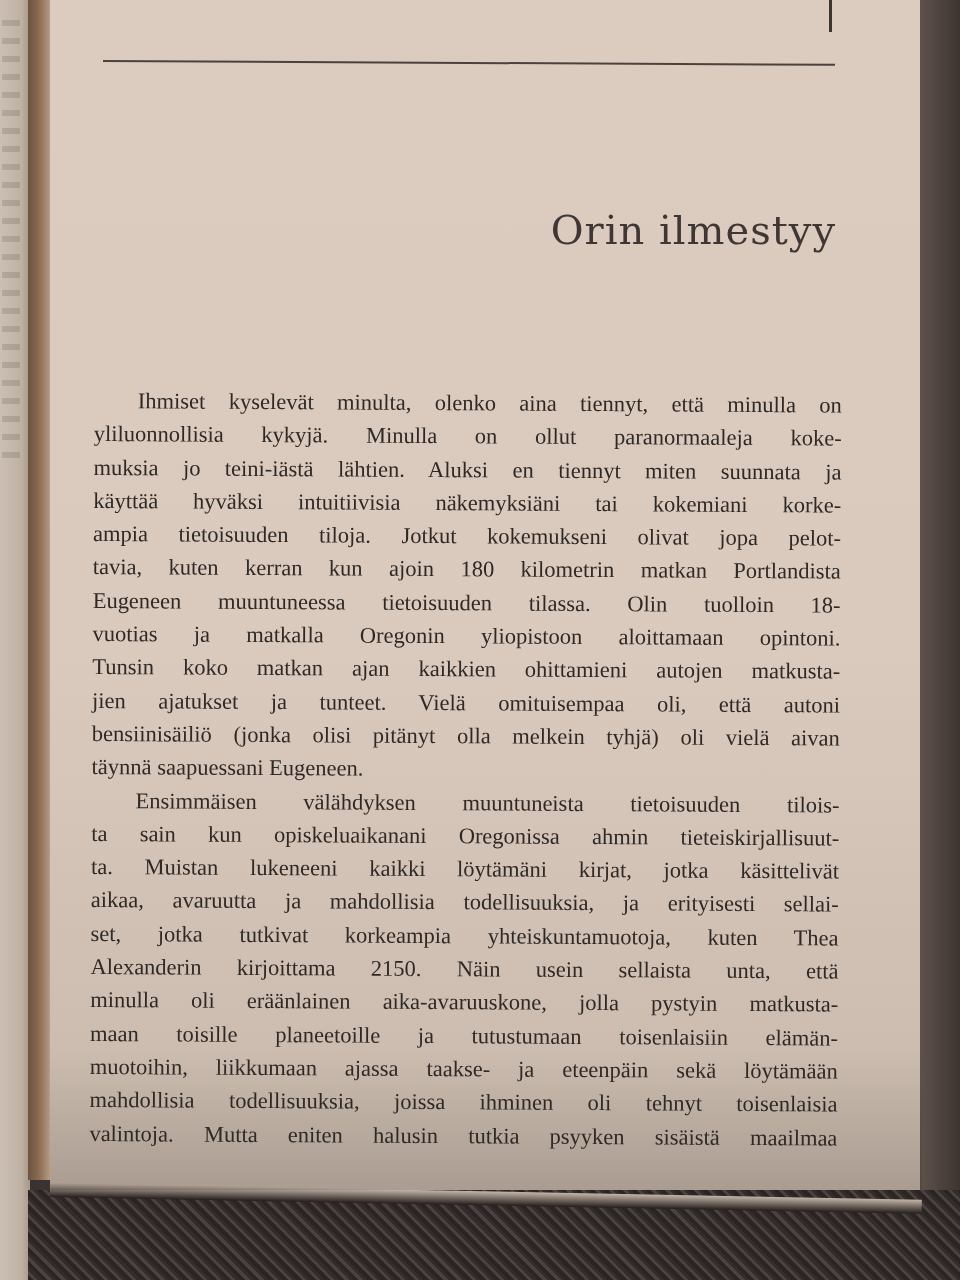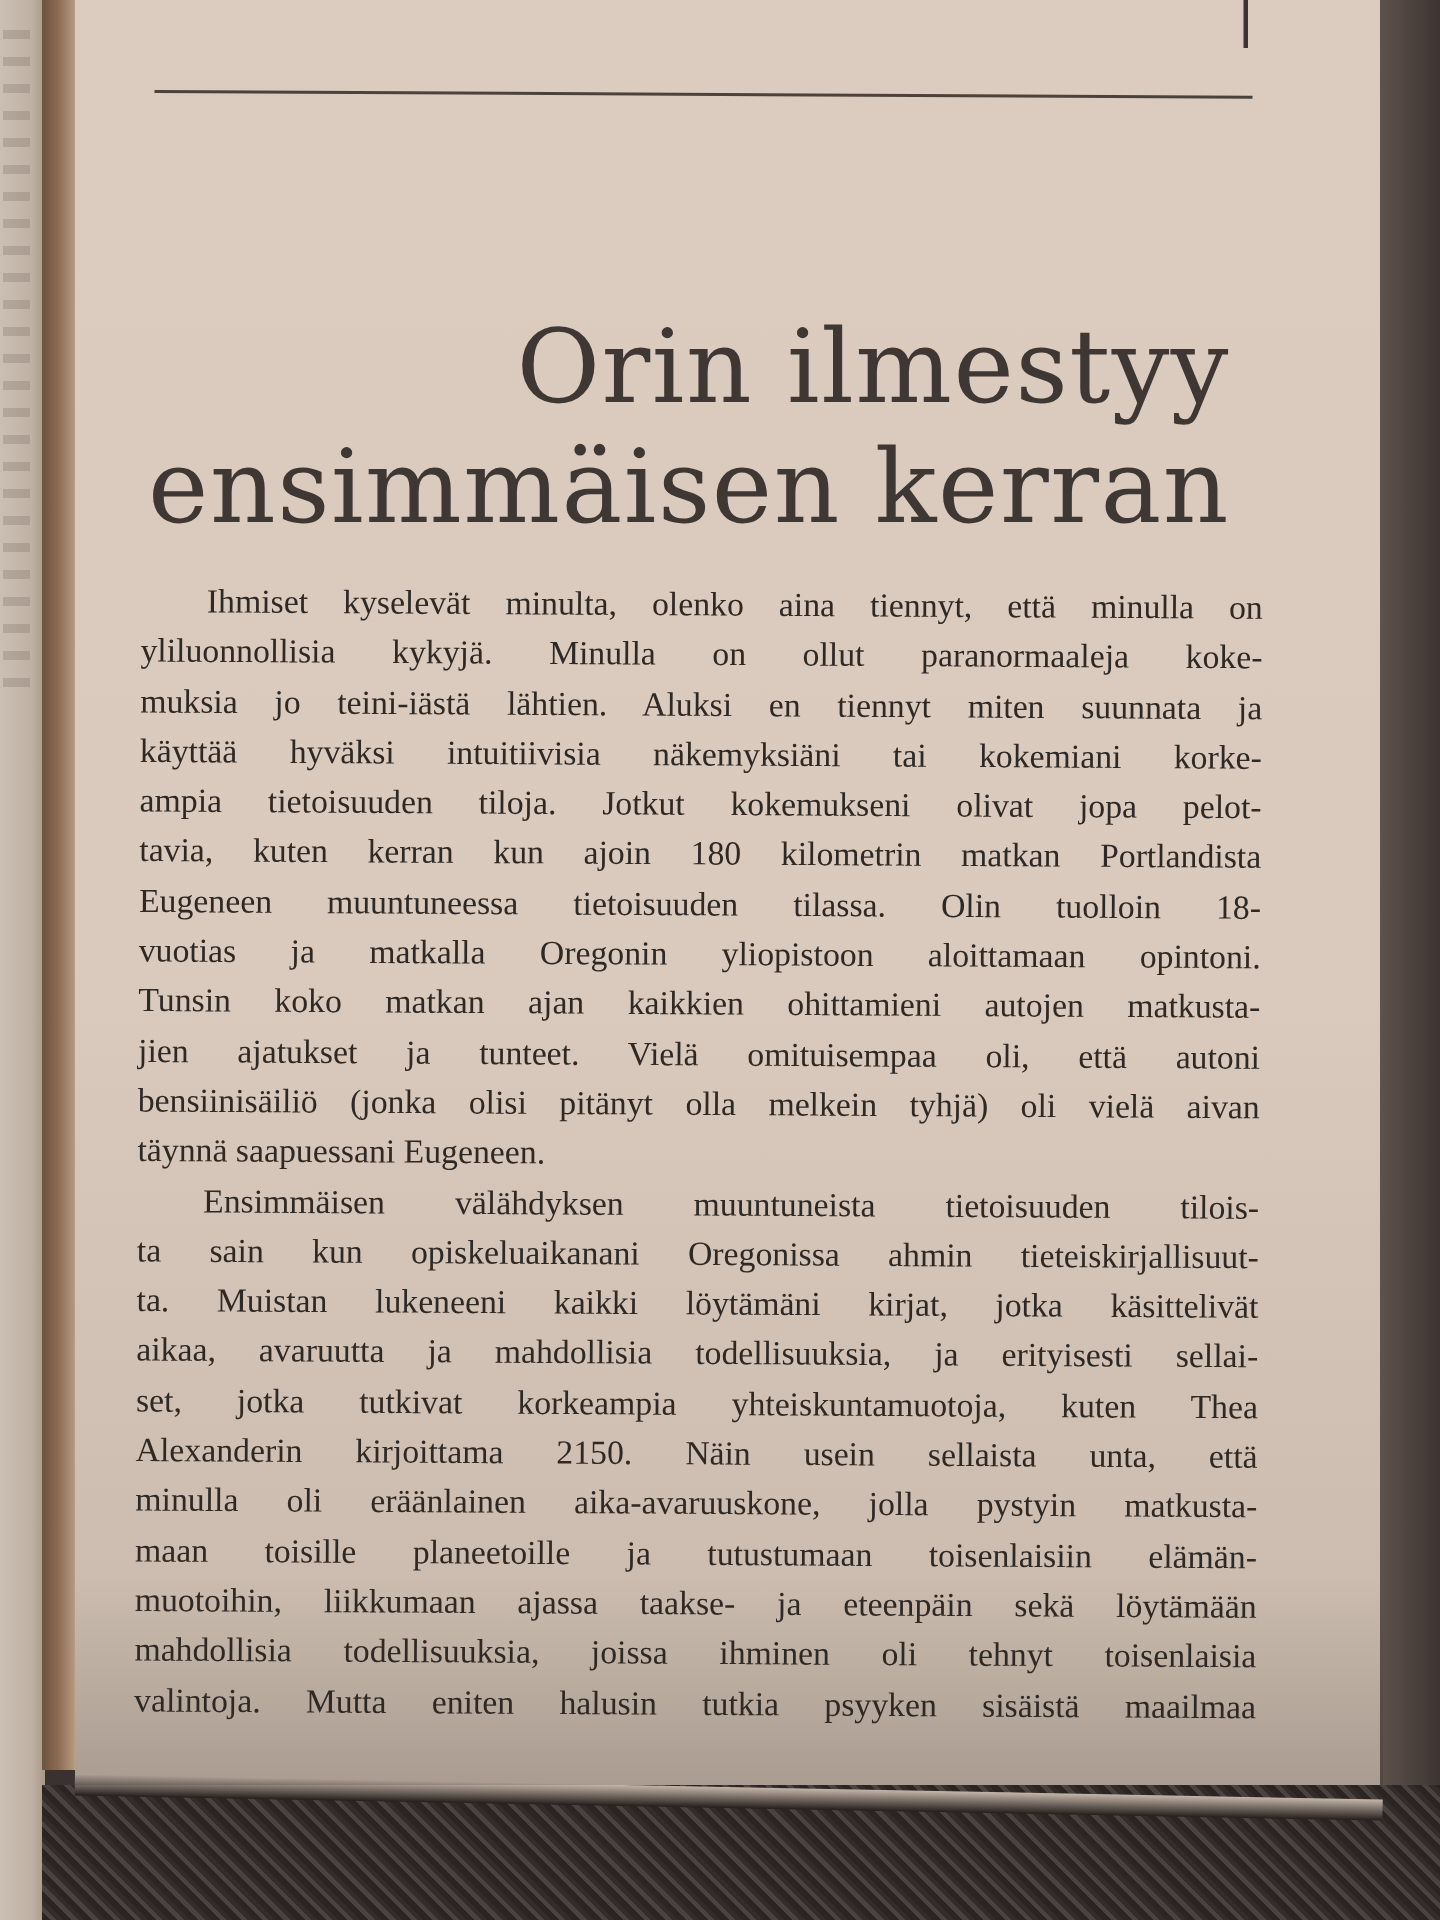--- a/index.html
+++ b/index.html
@@ -43,21 +43,21 @@
       position: absolute; left: 103px; top: 60px; width: 732px; height: 2px;
       background: #4b423d; transform: rotate(0.3deg); transform-origin: left;
     }
     .tick-mark {
       position: absolute; left: 829px; top: 0; width: 3px; height: 32px;
       background: #3e3531;
     }
     .title {
       position: absolute; right: 124px; top: 190px; text-align: right;
       color: #3f3733; font-family: "DejaVu Serif", serif; font-weight: normal;
-      font-size: 68px; line-height: 80px; letter-spacing: 1px; margin: 16px;
+      font-size: 40px; line-height: 80px; letter-spacing: 1px; margin: 0;
     }
     .title span { display: block; }
     .body-text {
       position: absolute; left: 94px; top: 384px; width: 748px;
       color: #2f2926; font-size: 22.5px; line-height: 33.3px;
       text-align: justify; margin: 0;
       transform: rotate(0.35deg); transform-origin: left top;
     }
     .body-text .line { display: block; text-align: justify; text-align-last: justify; white-space: nowrap; }
     .body-text .line.last { text-align-last: left; }
@@ -78,21 +78,20 @@
 <div class="right-edge"></div>
 <div class="cloth"></div>
 <div class="cloth-edge"></div>
 <div class="shadow-bottom"></div>
 
 <div class="tick-mark"></div>
 <div class="header-rule"></div>
 
 <h1 class="title">
   <span>Orin ilmestyy</span>
-  <span>ensimmäisen kerran</span>
 </h1>
 
 <div class="body-text">
   <div>
     <span class="line indent">Ihmiset kyselevät minulta, olenko aina tiennyt, että minulla on</span>
     <span class="line">yliluonnollisia kykyjä.  Minulla on ollut paranormaaleja koke-</span>
     <span class="line">muksia jo teini-iästä lähtien.  Aluksi en tiennyt miten suunnata ja</span>
     <span class="line">käyttää hyväksi intuitiivisia näkemyksiäni tai kokemiani korke-</span>
     <span class="line">ampia tietoisuuden tiloja.  Jotkut kokemukseni olivat jopa pelot-</span>
     <span class="line">tavia, kuten kerran kun ajoin 180 kilometrin matkan Portlandista</span>

